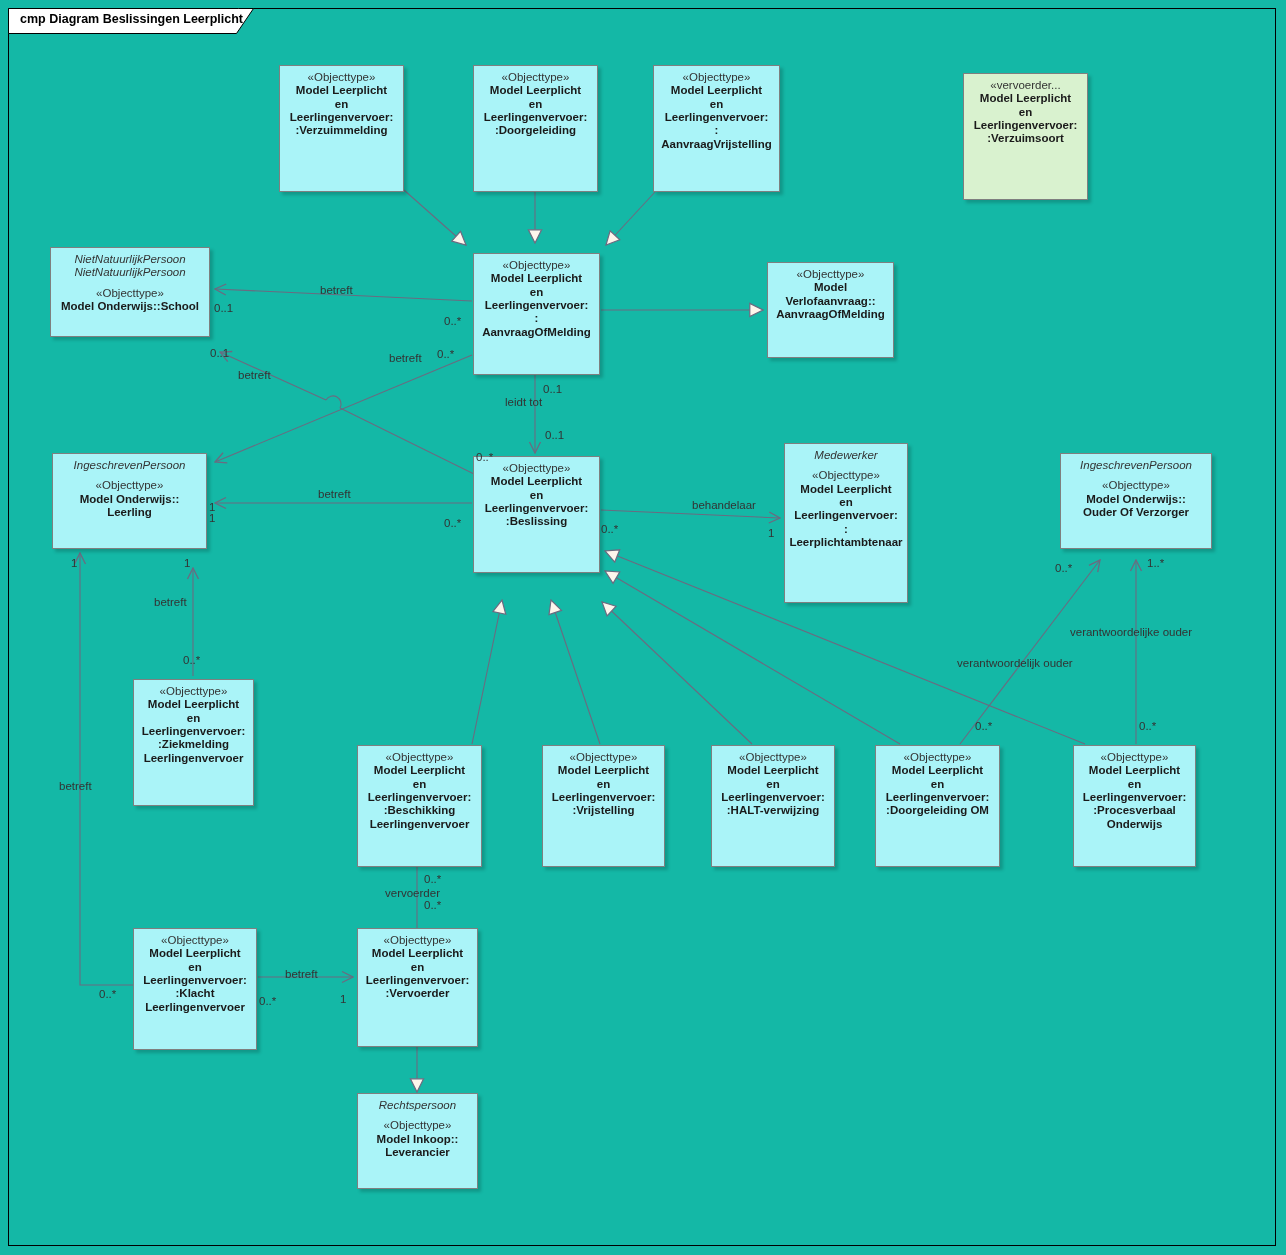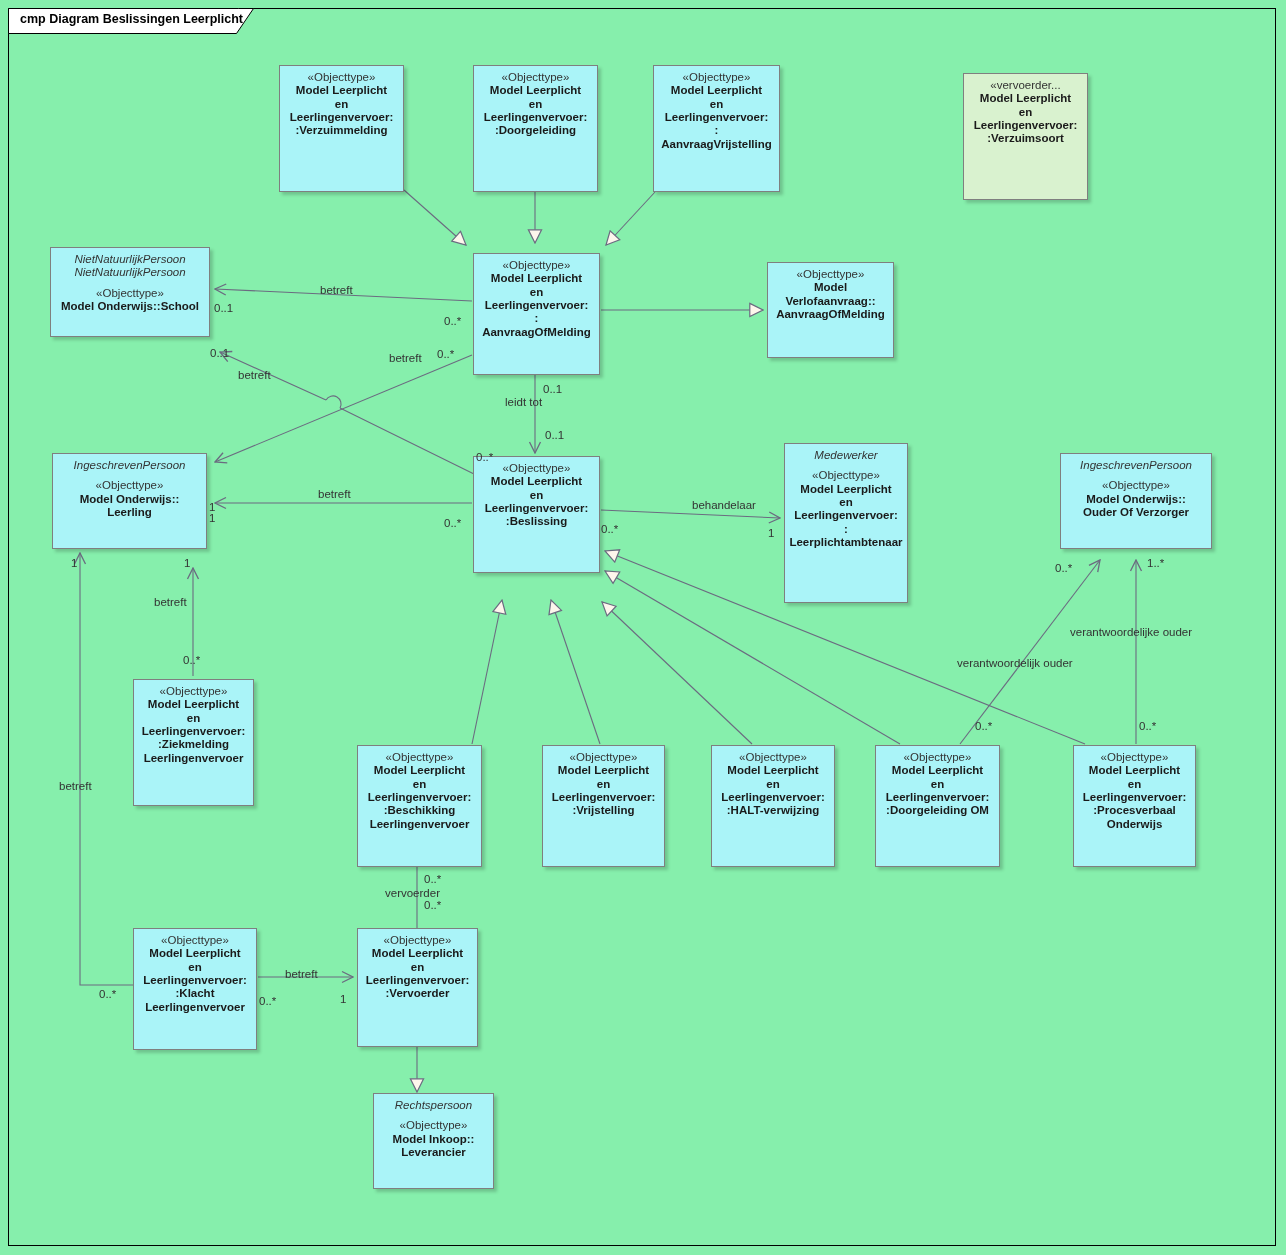--- a/index.html
+++ b/index.html
@@ -7,21 +7,21 @@
     padding: 0;
     background: #ffffff;
   }
   body {
     font-family: "Liberation Sans", sans-serif;
   }
   #canvas {
     position: relative;
     width: 1286px;
     height: 1255px;
-    background: #86efac;
+    background: #14b8a6;
     overflow: hidden;
   }
   
   #frame {
     position: absolute;
     left: 8px;
     top: 8px;
     width: 1268px;
     height: 1238px;
     border: 1px solid #000000;
@@ -338,21 +338,21 @@
   </div>
 
   <div class="node" style="left:357px; top:928px; width:121px; height:119px;">
     <div class="stereo">«Objecttype»</div>
     <div class="name">Model Leerplicht</div>
     <div class="name">en</div>
     <div class="name">Leerlingenvervoer:</div>
     <div class="name">:Vervoerder</div>
   </div>
 
-  <div class="node" style="left:357px; top:1093px; width:121px; height:96px;margin-left:16px;">
+  <div class="node" style="left:357px; top:1093px; width:121px; height:96px;">
     <div class="supertype">Rechtspersoon</div>
     <div class="spacer"></div>
     <div class="stereo">«Objecttype»</div>
     <div class="name">Model Inkoop::</div>
     <div class="name">Leverancier</div>
   </div>
 
   <div class="elabel" style="left:320px; top:285px;">betreft</div>
   <div class="elabel" style="left:238px; top:370px;">betreft</div>
   <div class="elabel" style="left:389px; top:353px;">betreft</div>

